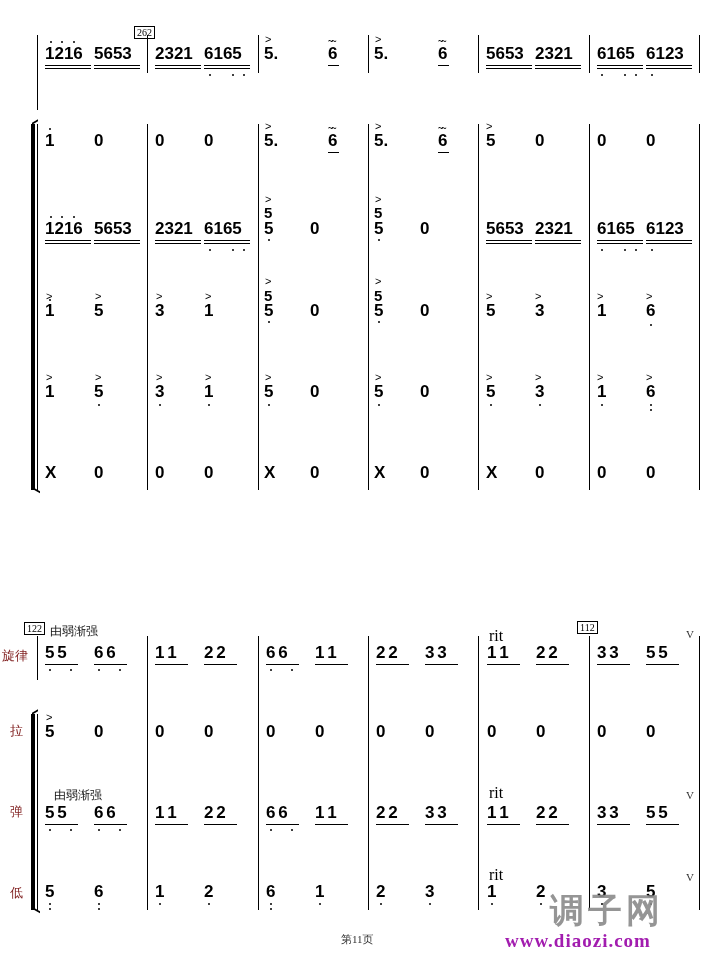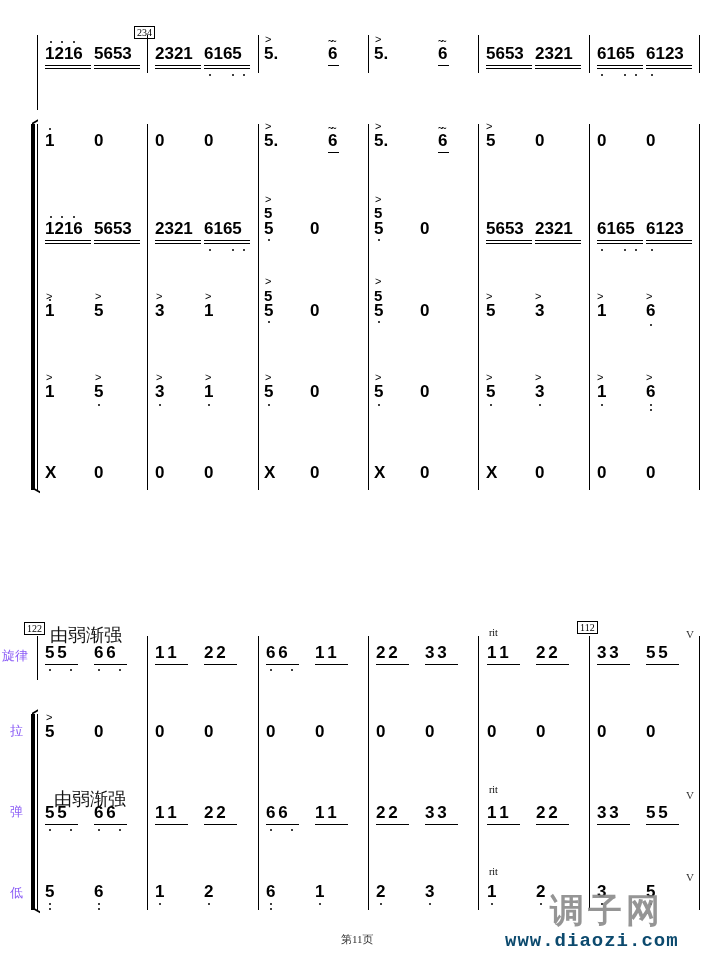--- a/index.html
+++ b/index.html
@@ -9,27 +9,27 @@
   .brace { position:absolute; width:4px; background:#000; }
   .brace-cap-top { position:absolute; width:6px; height:2px; background:#000; transform:skewY(-30deg); }
   .brace-cap-bot { position:absolute; width:8px; height:2px; background:#000; transform:skewY(30deg); }
   .note { position:absolute; font-weight:bold; font-size:17px; line-height:18px; letter-spacing:0px; white-space:nowrap; }
   .grp { position:absolute; font-weight:bold; font-size:17px; line-height:18px; white-space:nowrap; }
   .ul1 { position:absolute; height:1px; background:#000; }
   .dot { position:absolute; width:2px; height:2px; background:#000; border-radius:1px; }
   .acc { position:absolute; font-size:11px; line-height:10px; font-weight:normal; }
   .trill { position:absolute; font-size:9px; line-height:8px; font-weight:bold; letter-spacing:-2px; }
   .rehearsal { position:absolute; border:1px solid #000; font-family:"Liberation Serif",serif; font-size:10px; line-height:11px; padding:0 2px; }
-  .label-cn { position:absolute; font-family:"DejaVu Sans",sans-serif; font-size:13px; color:#8b5cf6; }
-  .dyn { position:absolute; font-family:"DejaVu Sans",sans-serif; font-size:18px; color:#111; }
-  .rit { position:absolute; font-family:"Liberation Serif",serif; font-size:10px; }
+  .label-cn { position:absolute; font-family:"DejaVu Sans",sans-serif; font-size:13px; color:#7f1d1d; }
+  .dyn { position:absolute; font-family:"DejaVu Sans",sans-serif; font-size:12px; color:#111; }
+  .rit { position:absolute; font-family:"Liberation Serif",serif; font-size:16px; }
   .breath { position:absolute; font-family:"Liberation Serif",serif; font-size:11px; color:#333; }
   .footer { position:absolute; font-family:"Liberation Serif",serif; font-size:11px; color:#333; }
   .wm-cn { position:absolute; font-family:"DejaVu Sans",sans-serif; font-weight:bold; font-size:34px; color:#8a8a8a; letter-spacing:4px; opacity:0.9; }
-  .wm-url { position:absolute; font-family:Liberation Mono, monospace; font-weight:bold; font-size:19px; color:#0c4a6e; letter-spacing:1px; }
+  .wm-url { position:absolute; font-family:Liberation Serif, serif; font-weight:bold; font-size:19px; color:#a21caf; letter-spacing:1px; }
 </style>
 </head>
 <body>
 
 <div>
 
   <div class="bar" style="left:37px;top:35px;height:75px;"></div>
 
   <div class="brace" style="left:31px;top:124px;height:366px;"></div>
   <div class="bar" style="left:37px;top:124px;height:366px;"></div>
@@ -43,21 +43,21 @@
   <div class="bar" style="left:589px;top:35px;height:38px;"></div>
   <div class="bar" style="left:699px;top:35px;height:38px;"></div>
 
   <div class="bar" style="left:147px;top:124px;height:366px;"></div>
   <div class="bar" style="left:258px;top:124px;height:366px;"></div>
   <div class="bar" style="left:368px;top:124px;height:366px;"></div>
   <div class="bar" style="left:478px;top:124px;height:366px;"></div>
   <div class="bar" style="left:589px;top:124px;height:366px;"></div>
   <div class="bar" style="left:699px;top:124px;height:366px;"></div>
 
-  <div class="rehearsal" style="left:134px;top:26px;">234</div>
+  <div class="rehearsal" style="left:134px;top:26px;">262</div>
 
   <div>
     <span class="grp" style="left:45px;top:45px;">1216</span>
     <div class="dot" style="left:50px;top:41px;"></div>
     <div class="dot" style="left:61px;top:41px;"></div>
     <div class="dot" style="left:73px;top:41px;"></div>
     <div class="ul1" style="left:45px;top:65px;width:46px;"></div>
     <div class="ul1" style="left:45px;top:68px;width:46px;"></div>
     <span class="grp" style="left:94px;top:45px;">5653</span>
     <div class="ul1" style="left:94px;top:65px;width:46px;"></div>

